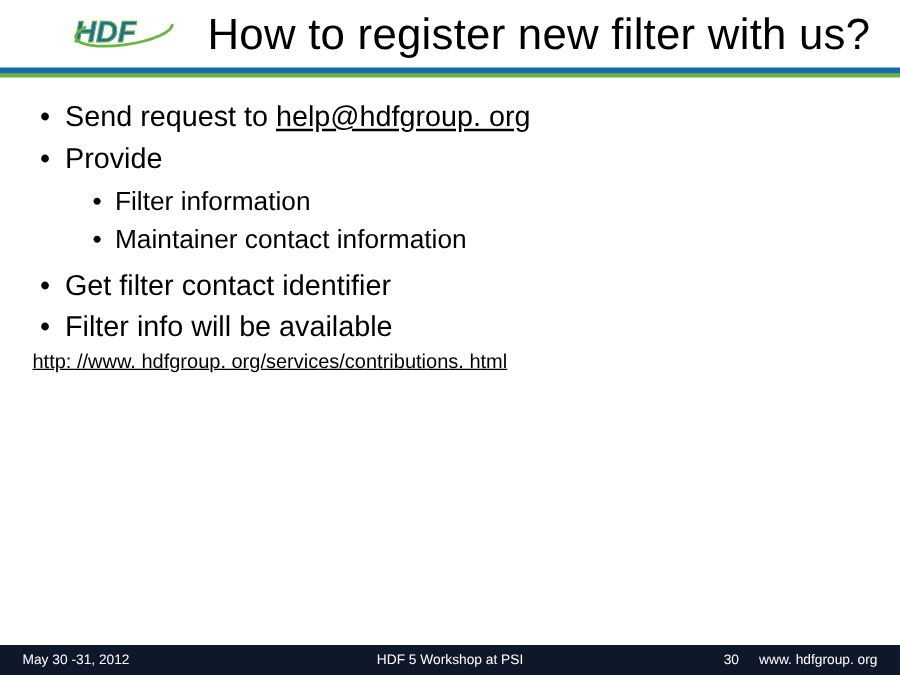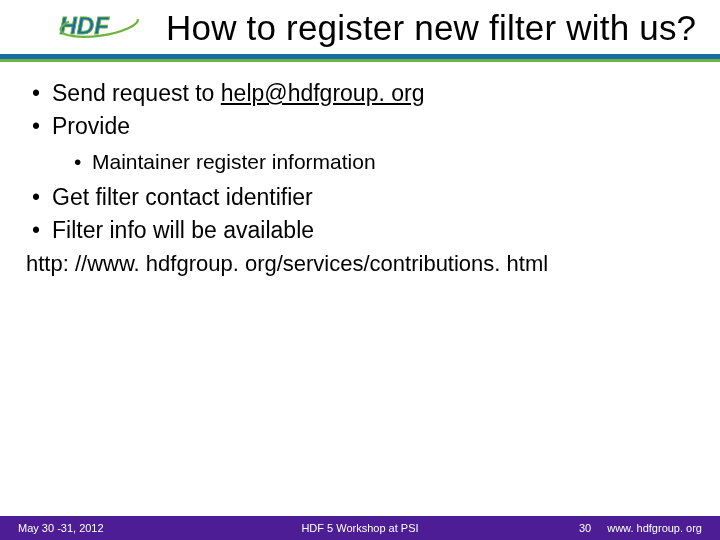--- a/index.html
+++ b/index.html
@@ -54,28 +54,29 @@
   }
   .lvl2 > li { padding-left: 22px; position: relative; margin-bottom: 2px; }
   .lvl2 > li::before {
     content: "•";
     position: absolute;
     left: 4px;
     top: 0;
   }
   .link { text-decoration: underline; color: #000; text-align: center; }
   .urlline {
-    font-size: 22px;
+    font-size: 16px;
+    text-decoration: underline;
     margin-top: 2px;
   }
   .footer {
     position: absolute;
     left: 0; right: 0; bottom: 0;
     height: 24px;
-    background: #4c1d95;
+    background: #0f172a;
     color: #ffffff;
     font-size: 11px;
     display: flex;
     align-items: center;
     padding: 0 18px;
   }
   .footer .mid { position: absolute; left: 50%; transform: translateX(-50%); }
   .footer .pg { margin-left: auto; margin-right: 16px; text-align: center; }
 </style>
 </head>
@@ -95,21 +96,22 @@
 </div>
 
 <div class="content">
   <ul class="lvl1">
     <li>
       <span>Send request to </span><span class="link">help@hdfgroup. org</span>
     </li>
     <li>
       <span>Provide</span>
       <ul class="lvl2">
-        <li><span>Maintainer register information</span></li>
+        <li><span>Filter information</span></li>
+        <li><span>Maintainer contact information</span></li>
       </ul>
     </li>
     <li><span>Get filter contact identifier</span></li>
     <li><span>Filter info will be available</span></li>
   </ul>
   <div class="urlline">http: //www. hdfgroup. org/services/contributions. html</div>
 </div>
 
 <div class="footer">
   <span>May 30 -31, 2012</span>

